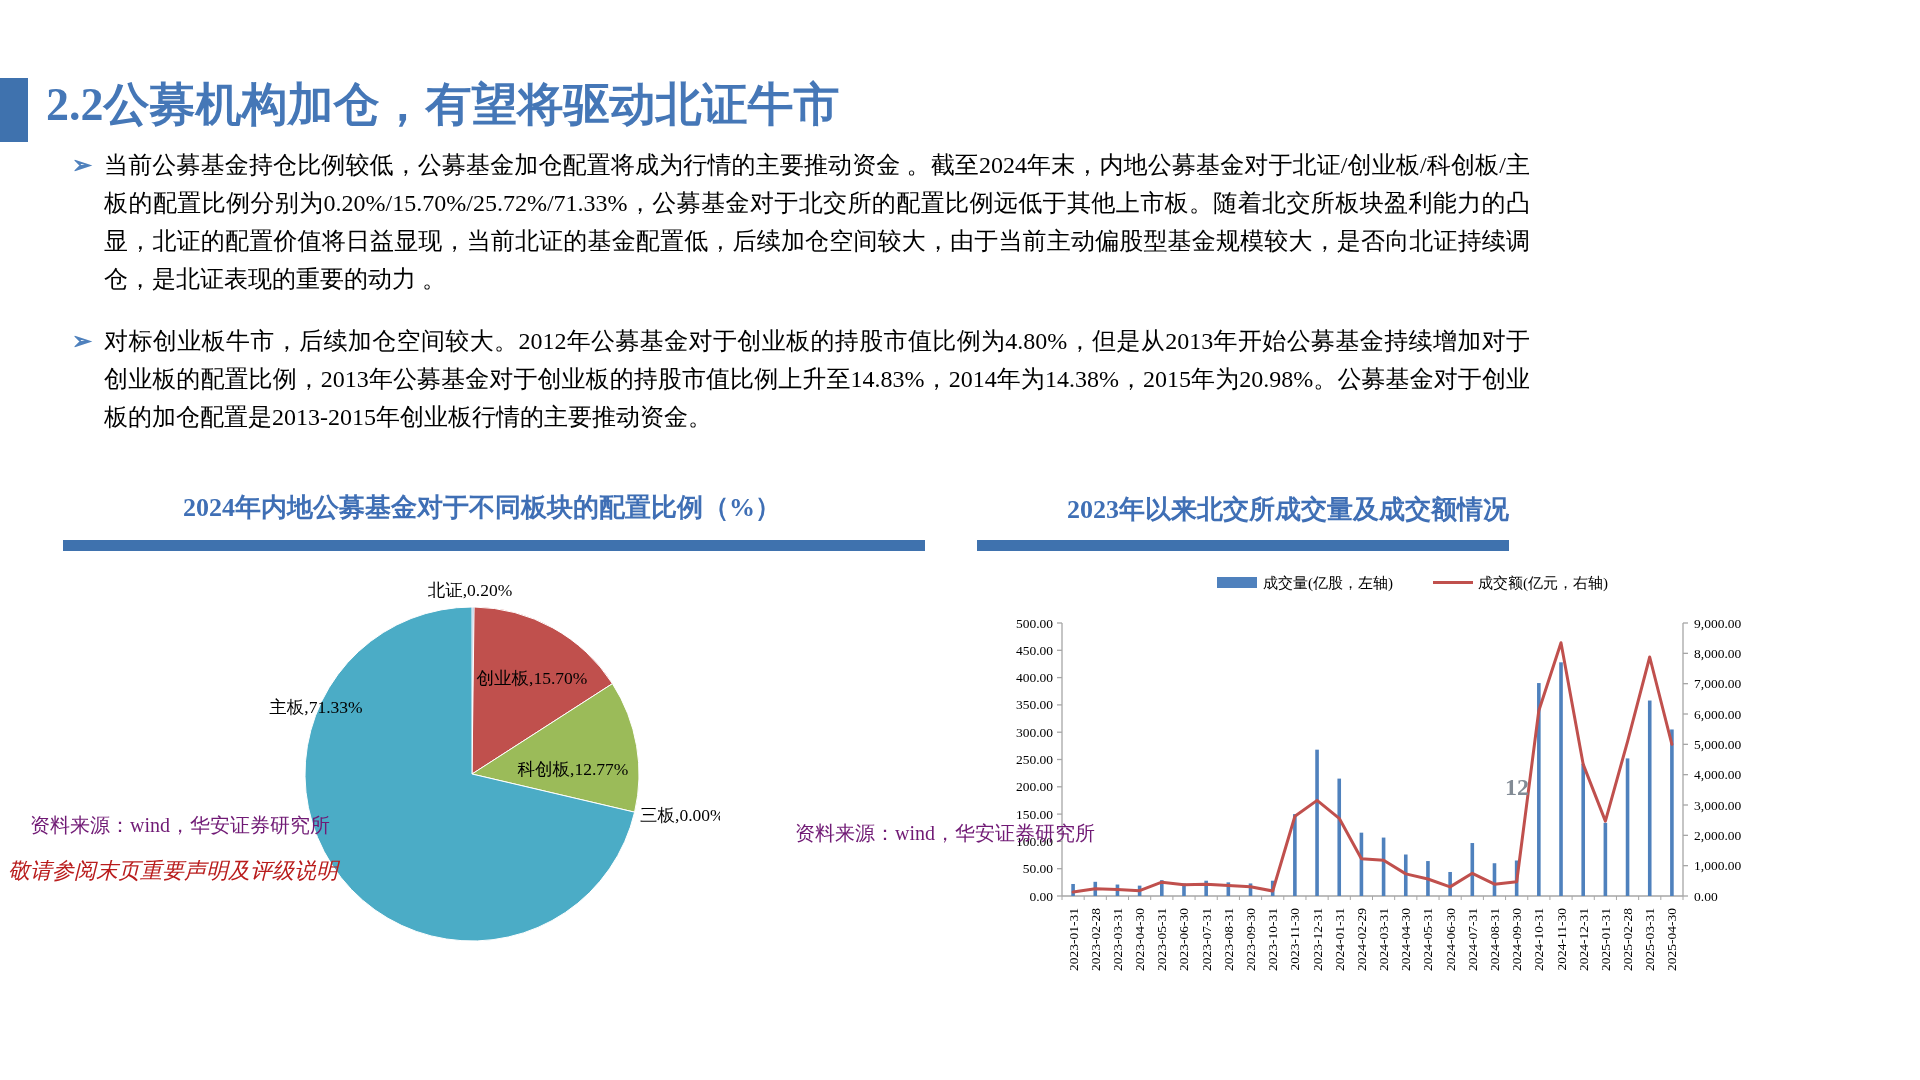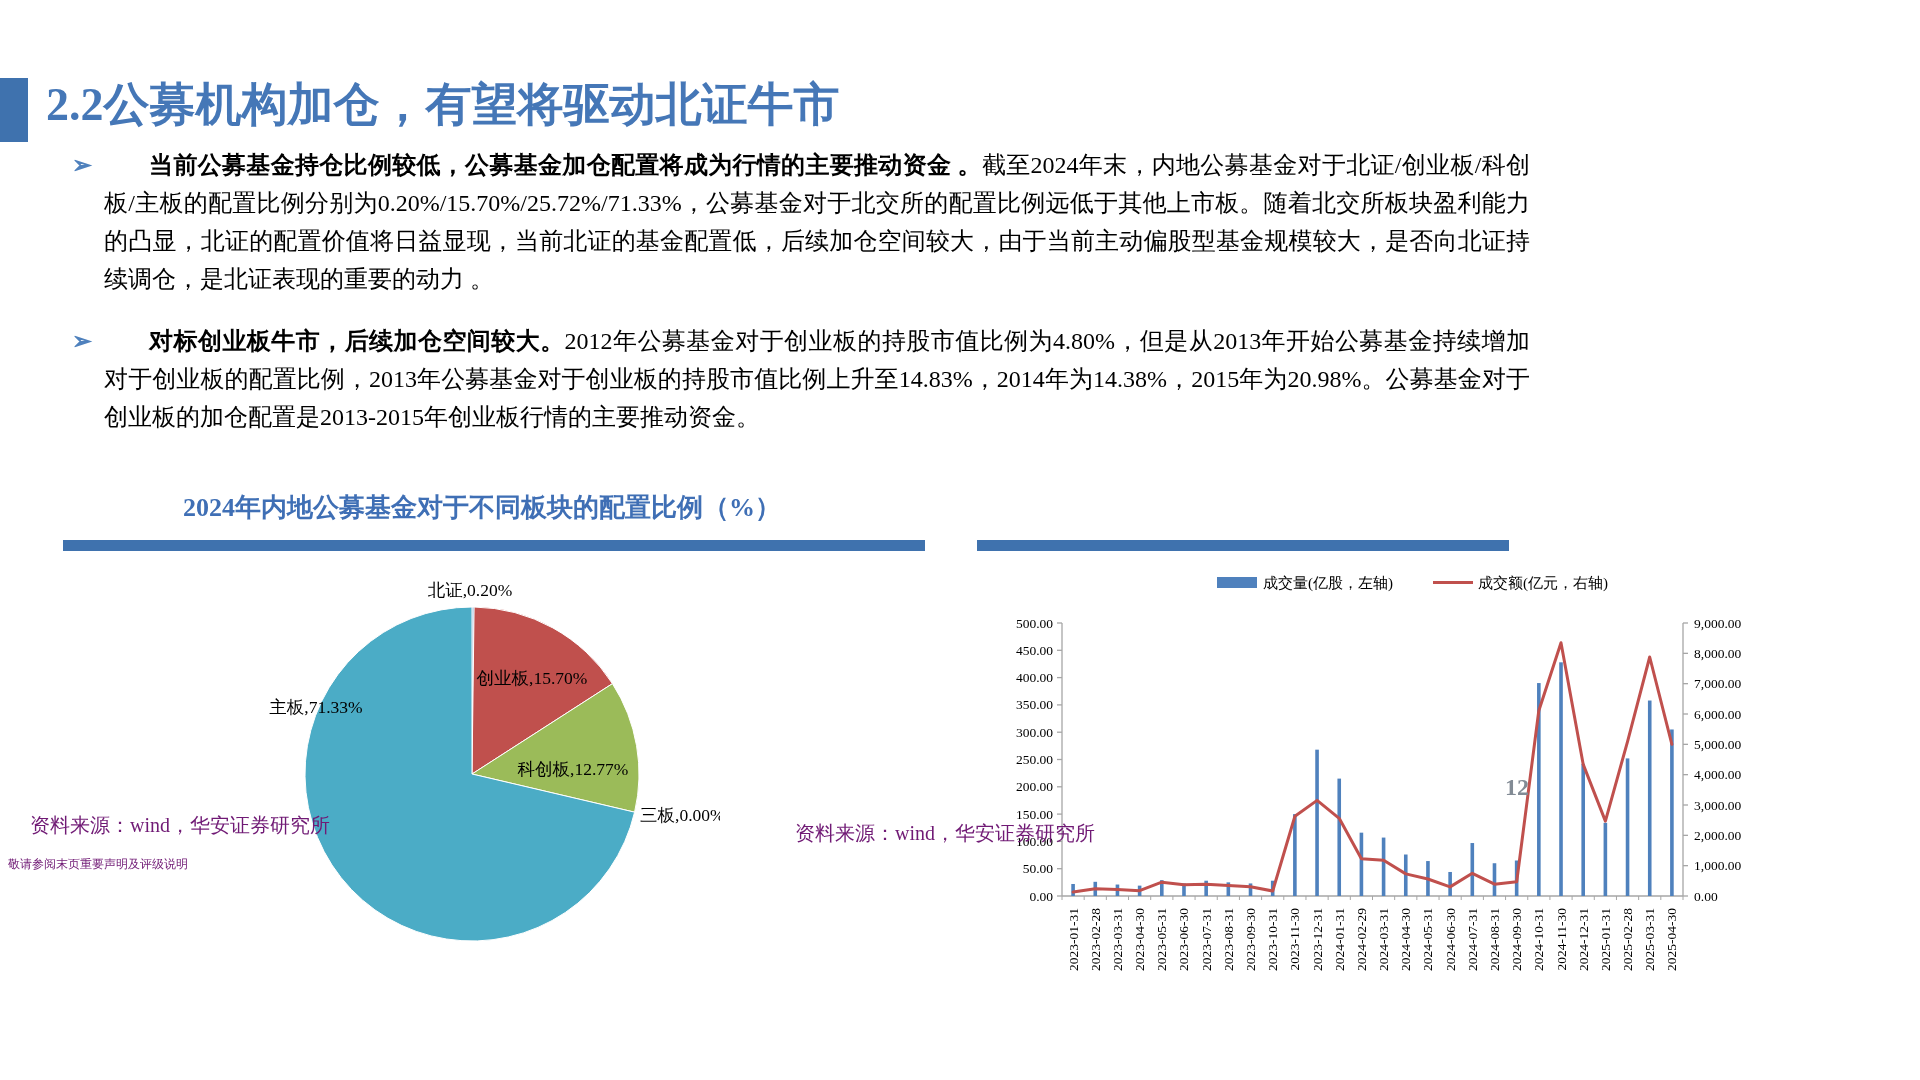--- a/index.html
+++ b/index.html
@@ -4,33 +4,33 @@
 <style>
   html,body{margin:0;padding:0;background:#ffffff;}
   #slide{position:relative;width:1920px;height:1080px;background:#ffffff;overflow:hidden;
          font-family:"Liberation Serif", serif;color:#000;}
   .abs{position:absolute;}
   #accent-bar{left:0;top:78px;width:28px;height:64px;background:#3F72AE;}
   #page-title{left:46px;top:74px;font-size:46px;font-weight:bold;color:#4577B7;white-space:nowrap;}
   #bullets{left:72px;top:146px;width:1458px;}
   .bullet{display:flex;gap:12px;margin-bottom:24px;font-size:24px;line-height:38px;text-align:justify;}
   .bullet .arrow{flex:0 0 auto;color:#4F81BD;font-size:24px;line-height:38px;font-weight:bold;}
-  .bullet .lead{font-weight:bold;margin-left:45px;}
+  .bullet .lead{font-weight:normal;}
   .chart-title{font-size:26px;font-weight:bold;color:#3F6FB5;text-align:right;white-space:nowrap;}
   #left-chart-title{left:63px;top:490px;width:718px;}
   #right-chart-title{left:977px;top:492px;width:532px;}
   .title-underline{height:11px;background:#3F72AE;}
   #left-chart-bar{left:63px;top:540px;width:862px;}
   #right-chart-bar{left:977px;top:540px;width:532px;}
   #pie-svg{left:240px;top:575px;}
   #combo-svg{left:980px;top:555px;}
   .source-note{font-size:20px;color:#701a75;white-space:nowrap;}
   #source-left{left:30px;top:812px;}
   #source-right{left:795px;top:820px;}
-  #footer-note{left:8px;top:856px;font-size:12px;color:#701a75;white-space:nowrap;}
+  #footer-note{left:8px;top:856px;font-size:22px;color:#b91c1c;font-style:italic;white-space:nowrap;}
   #page-num{left:1505px;top:774px;font-size:24px;font-weight:bold;color:#828b95;}
   svg text{font-family:"Liberation Serif", serif;}
 </style>
 </head>
 <body>
 
 <div id="slide">
 
   <div class="abs" id="accent-bar"></div>
   <div class="abs" id="page-title">2.2公募机构加仓，有望将驱动北证牛市</div>
@@ -41,20 +41,21 @@
       <span><span class="lead">当前公募基金持仓比例较低，公募基金加仓配置将成为行情的主要推动资金 。</span><span>截至2024年末，内地公募基金对于北证/创业板/科创板/主板的配置比例分别为0.20%/15.70%/25.72%/71.33%，公募基金对于北交所的配置比例远低于其他上市板。随着北交所板块盈利能力的凸显，北证的配置价值将日益显现，当前北证的基金配置低，后续加仓空间较大，由于当前主动偏股型基金规模较大，是否向北证持续调仓，是北证表现的重要的动力 。</span></span>
     </div>
     <div class="bullet">
       <span class="arrow">➢</span>
       <span><span class="lead">对标创业板牛市，后续加仓空间较大。</span><span>2012年公募基金对于创业板的持股市值比例为4.80%，但是从2013年开始公募基金持续增加对于创业板的配置比例，2013年公募基金对于创业板的持股市值比例上升至14.83%，2014年为14.38%，2015年为20.98%。公募基金对于创业板的加仓配置是2013-2015年创业板行情的主要推动资金。</span></span>
     </div>
   </div>
 
   <div class="abs chart-title" id="left-chart-title">2024年内地公募基金对于不同板块的配置比例（%）</div>
   <div class="abs title-underline" id="left-chart-bar"></div>
+  <div class="abs chart-title" id="right-chart-title">2023年以来北交所成交量及成交额情况</div>
   <div class="abs title-underline" id="right-chart-bar"></div>
 
   <svg class="abs" id="pie-svg" width="480" height="380" viewBox="0 0 480 380">
       <path d="M 232 199 L 232 32 A 167 167 0 0 1 234.0985286605199 32.013185617962705 Z" fill="#4F81BD" stroke="#ffffff" stroke-width="1"></path>
       <path d="M 232 199 L 234.0985286605199 32.013185617962705 A 167 167 0 0 1 372.4377452437942 108.63275089481172 Z" fill="#C0504D" stroke="#ffffff" stroke-width="1"></path>
       <path d="M 232 199 L 372.4377452437942 108.63275089481172 A 167 167 0 0 1 394.5796863229648 237.16864675524104 Z" fill="#9BBB59" stroke="#ffffff" stroke-width="1"></path>
       <path d="M 232 199 L 394.5796863229648 237.16864675524104 A 167 167 0 1 1 231.9999999999998 32 Z" fill="#4BACC6" stroke="#ffffff" stroke-width="1"></path>
       <text x="230" y="21" text-anchor="middle" font-size="17.5" fill="#000">北证,0.20%</text>
       <text x="292" y="109" text-anchor="middle" font-size="17.5" fill="#000">创业板,15.70%</text>
       <text x="333" y="200" text-anchor="middle" font-size="17.5" fill="#000">科创板,12.77%</text>

